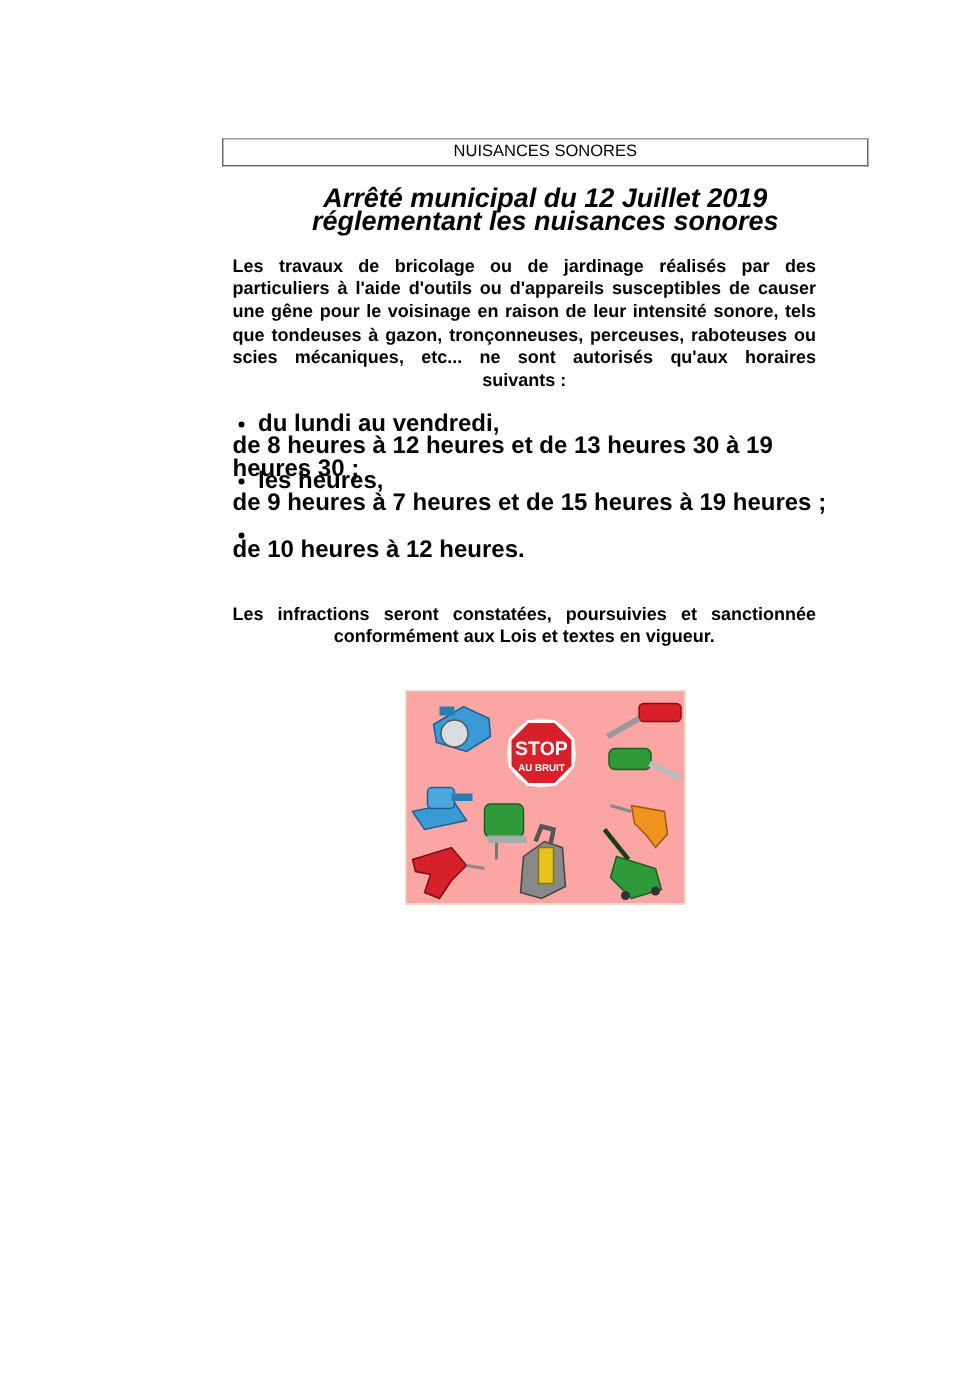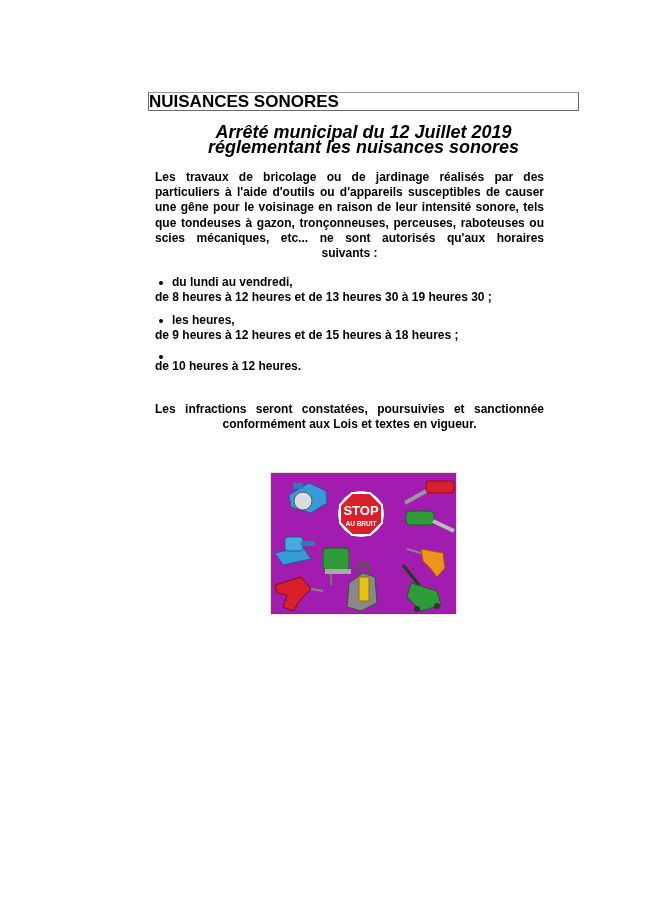--- a/index.html
+++ b/index.html
@@ -1,35 +1,35 @@
 <!DOCTYPE html>
 <html><head>
 <meta charset="utf-8">
 <style>
   html, body { margin:0; padding:0; background:#ffffff; }
   body { width:650px; height:919px; position:relative; overflow:hidden;
          font-family:"Liberation Sans", sans-serif; color:#000; }
   .title-box { position:absolute; left:148px; top:92px; width:429px; height:17px;
                border:1px solid #6a6a6a; border-top-color:#9a9a9a;
-               font-weight:bold; font-size:17px; line-height:17px; }
+               text-align:center; font-weight:normal; font-size:11px; line-height:17px; }
   .subtitle { position:absolute; left:148px; top:125px; width:431px; text-align:center;
               font-weight:bold; font-style:italic; font-size:18px; line-height:15px; }
   .para { position:absolute; left:155px; width:389px; font-weight:bold; font-size:12px;
           line-height:15.2px; text-align:justify; }
   .para .lastline { text-align:center; }
   .p1 { top:170px; }
-  .bullet-block { position:absolute; left:155px; width:400px; font-weight:bold; font-size:12px; line-height:15.2px; }
+  .bullet-block { position:absolute; left:155px; width:400px; font-weight:bold; font-size:16px; line-height:15.2px; }
   .bullet { display:flex; align-items:center; }
   .bullet .dot { display:inline-block; width:4px; height:4px; border-radius:50%; background:#000; margin:0 9px 0 4px; }
   .b1 { top:275px; }
   .b2 { top:313px; }
   .b3 { top:355px; }
   .p2 { top:402px; }
   .illustration { position:absolute; left:270px; top:460px; width:185px; height:141px;
-                  border:1px solid #e0e4c8; background:#a21caf; overflow:hidden;margin-top:12px; }
+                  border:1px solid #e0e4c8; background:#fca5a5; overflow:hidden; }
 </style>
 </head>
 <body>
 
 <div class="title-box">NUISANCES SONORES</div>
 
 <div class="subtitle">
   <div>Arrêté municipal du 12 Juillet 2019</div>
   <div>réglementant les nuisances sonores</div>
 </div>
@@ -45,21 +45,21 @@
       <span>du lundi au vendredi,</span>
     </div>
   <div>de 8 heures à 12 heures et de 13 heures 30 à 19 heures 30 ;</div>
 </div>
 
 <div class="bullet-block b2">
   <div class="bullet">
       <span class="dot"></span>
       <span>les heures,</span>
     </div>
-  <div>de 9 heures à 12 heures et de 15 heures à 18 heures ;</div>
+  <div>de 9 heures à 7 heures et de 15 heures à 19 heures ;</div>
 </div>
 
 <div class="bullet-block b3">
   <div class="bullet">
       <span class="dot"></span>
     </div>
   <div>de 10 heures à 12 heures.</div>
 </div>
 
 <div class="para p2">

